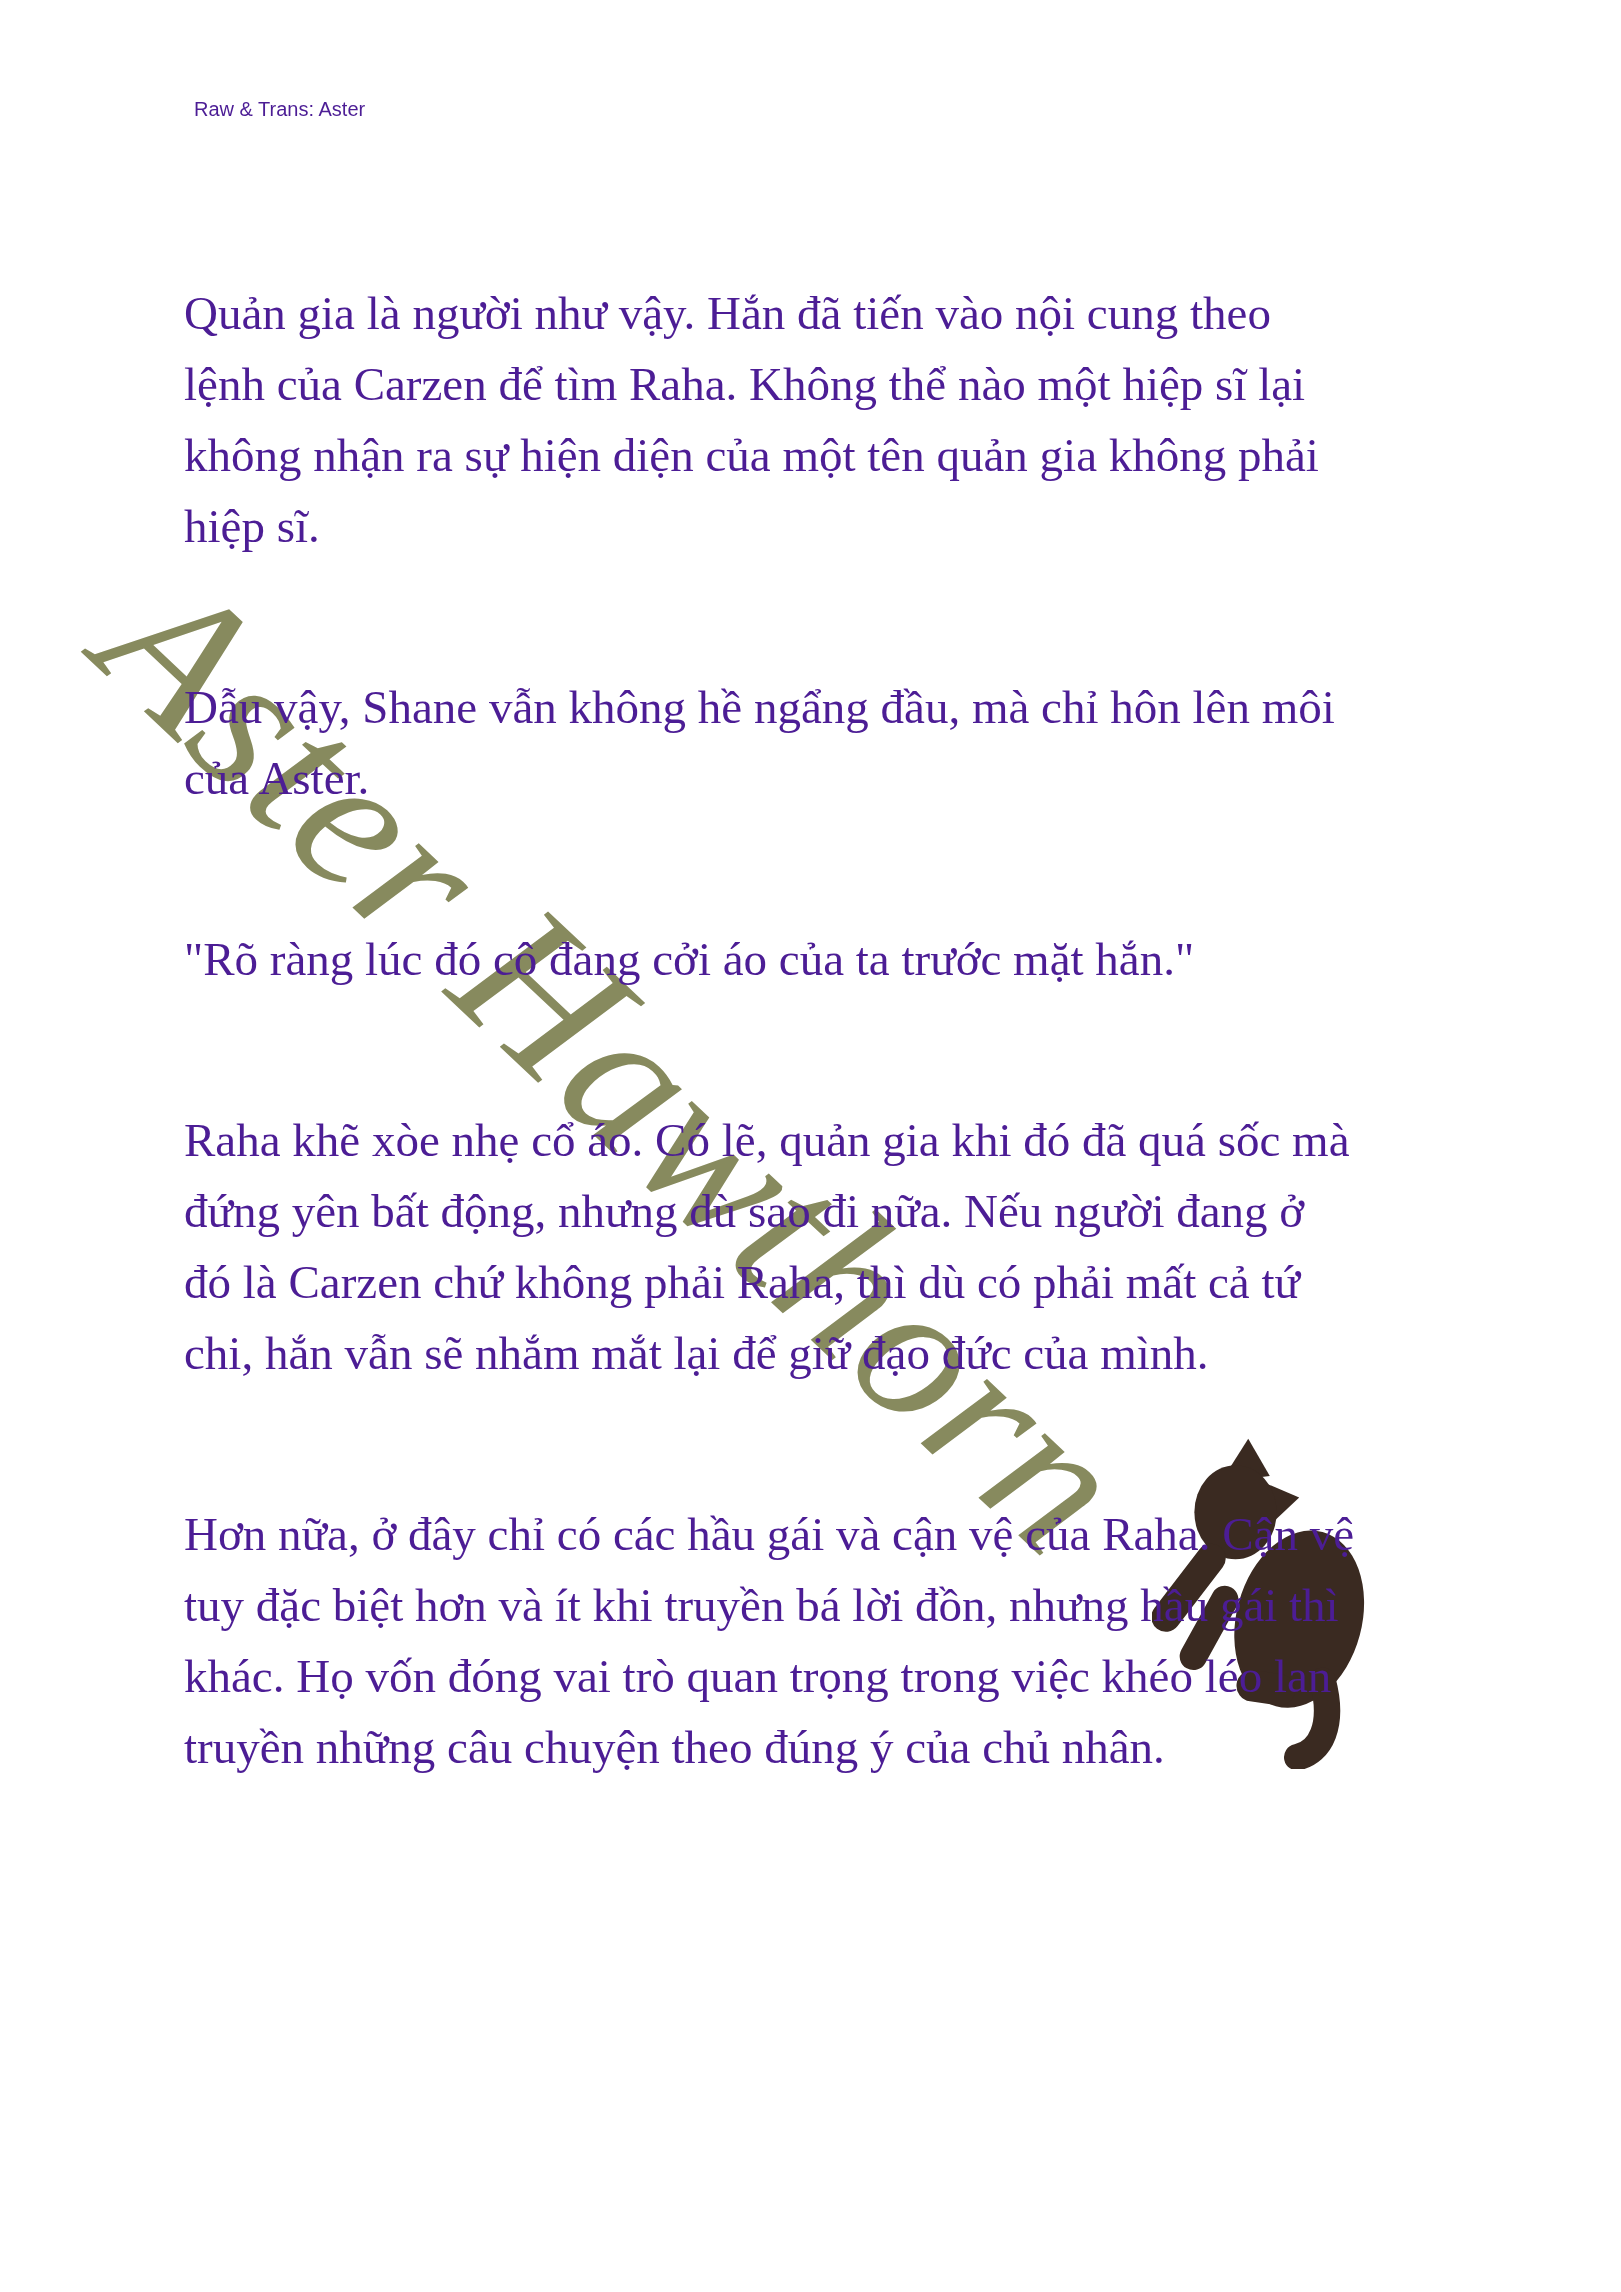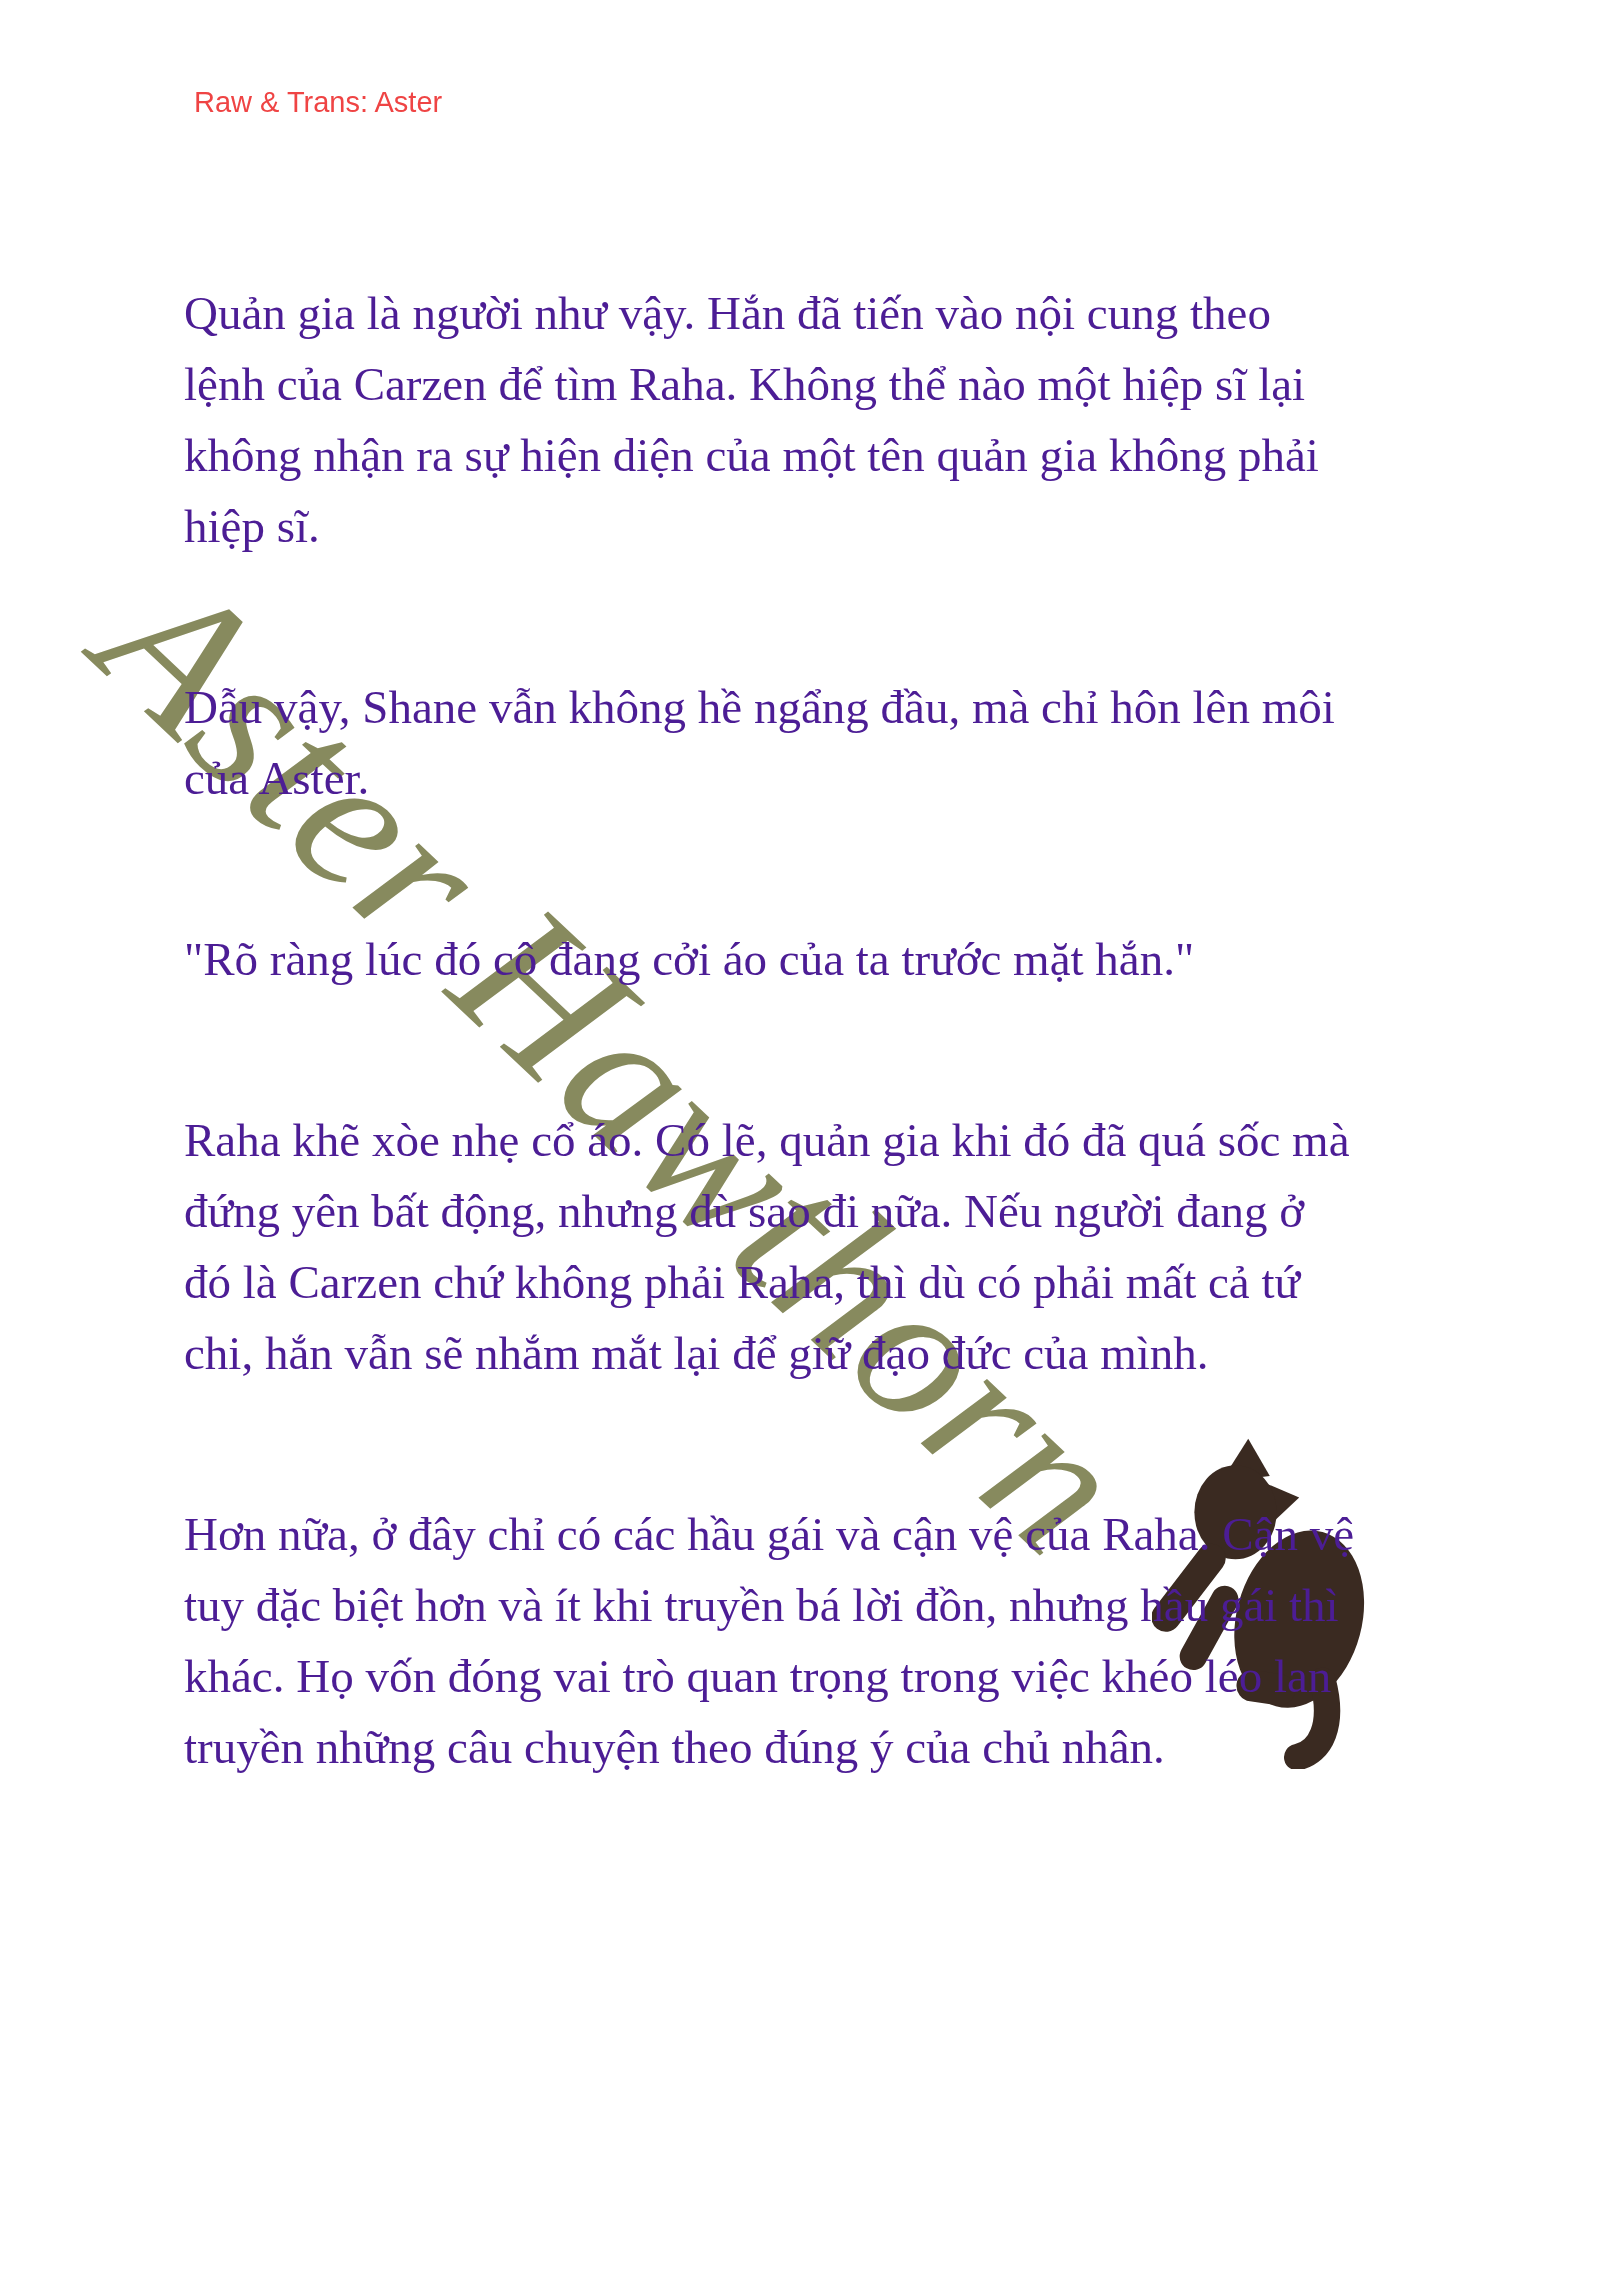--- a/index.html
+++ b/index.html
@@ -7,24 +7,24 @@
     width: 1621px;
     height: 2293px;
     position: relative;
     overflow: hidden;
     background: #ffffff;
     font-family: "Liberation Serif", serif;
   }
   .page-header {
     position: absolute;
     left: 194px;
-    top: 86px;
+    top: 98px;
     font-family: "Liberation Sans", sans-serif;
-    font-size: 29px;
-    color: #ef4444;
+    font-size: 20px;
+    color: #4c1d95;
     z-index: 3;
   }
   .watermark {
     position: absolute;
     left: 204px;
     top: 537px;
     font-family: "Liberation Serif", serif;
     font-style: italic;
     font-size: 201px;
     line-height: 1;

